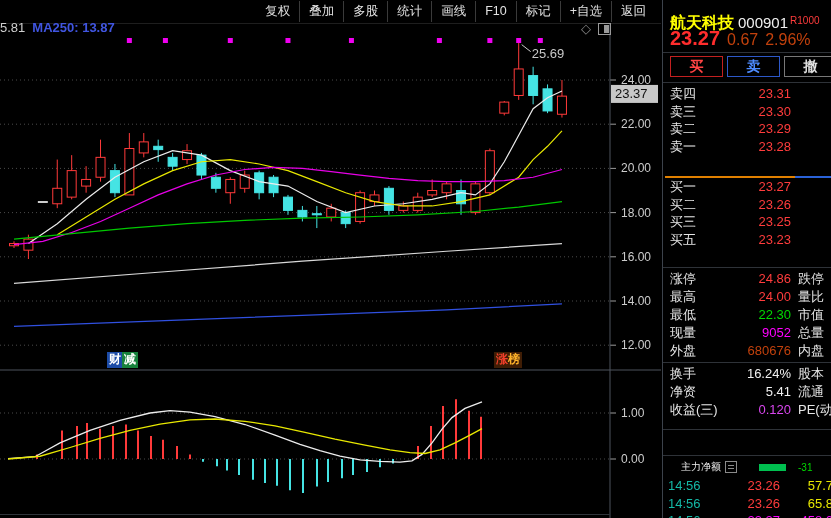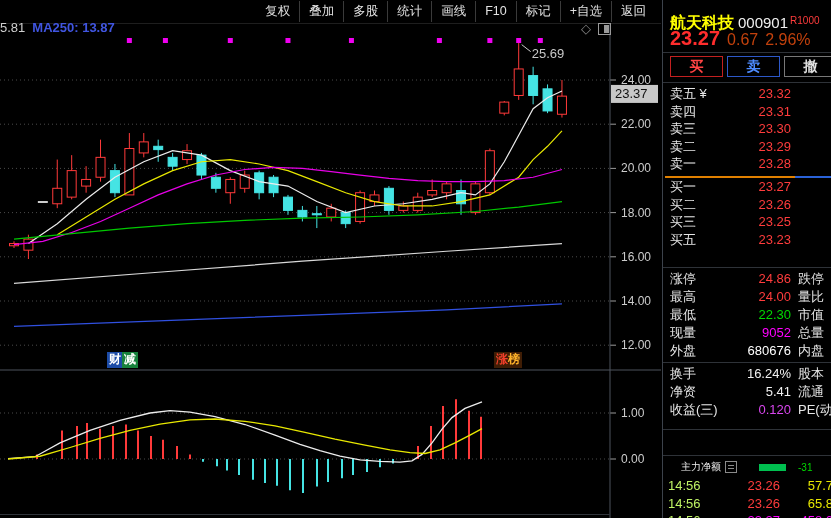--- a/index.html
+++ b/index.html
@@ -47,21 +47,21 @@
   .st-value{text-align:right;}
   .st-label2{color:#e6e6e6;padding-left:7px;}
   .status-row{position:absolute;left:7px;top:434px;font-size:13px;color:#f0f0f0;white-space:nowrap;}
   .flow-row{position:absolute;left:18px;top:458px;width:162px;height:18px;font-size:10px;color:#f0f0f0;display:flex;align-items:center;white-space:nowrap;}
   .list-ic{display:inline-block;width:12px;height:12px;border:1px solid #8a8a8a;margin-left:4px;position:relative;flex:none;}
   .list-ic::before{content:"";position:absolute;left:2px;right:2px;top:3px;height:1px;background:#8a8a8a;box-shadow:0 3px 0 #8a8a8a;}
   .flow-bar{width:27px;height:7px;background:#00c050;margin-left:22px;flex:none;}
   .flow-val{color:#00d800;margin-left:12px;}
   .tick-rows{position:absolute;left:0;top:477px;width:172px;}
   .tick-row{display:grid;grid-template-columns:44px 68px 53px;height:17.5px;line-height:17.5px;font-size:13px;padding-left:5px;}
-  .tick-time{color:#bef264;}
+  .tick-time{color:#14b8a6;}
   .tick-price,.tick-vol{text-align:right;}
 </style>
 </head>
 <body>
 
 <div class="screen">
 
   <div class="chart-area">
     <svg id="chart-svg" width="661" height="518">
         <g>
@@ -278,24 +278,20 @@
     </div>
     <div class="hline" style="top:52px"></div>
     <div class="qp-buttons">
       <div class="trade-btn btn-buy">买</div>
       <div class="trade-btn btn-sell">卖</div>
       <div class="trade-btn btn-cancel">撤</div>
     </div>
     <div class="hline" style="top:82px"></div>
     <div class="ob-rows" id="asks" style="top:85px">
         <div class="ob-row">
-          <span class="ob-label">卖五 ¥</span>
-          <span class="ob-price">23.32</span>
-        </div>
-        <div class="ob-row">
           <span class="ob-label">卖四</span>
           <span class="ob-price">23.31</span>
         </div>
         <div class="ob-row">
           <span class="ob-label">卖三</span>
           <span class="ob-price">23.30</span>
         </div>
         <div class="ob-row">
           <span class="ob-label">卖二</span>
           <span class="ob-price">23.29</span>
@@ -344,21 +340,21 @@
           <span class="st-value" style="color: rgb(0, 216, 0);">22.30</span>
           <span class="st-label2">市值</span>
         </div>
         <div class="st-row">
           <span class="st-label">现量</span>
           <span class="st-value" style="color: rgb(255, 0, 255);">9052</span>
           <span class="st-label2">总量</span>
         </div>
         <div class="st-row">
           <span class="st-label">外盘</span>
-          <span class="st-value" style="color: #ffffff;">680676</span>
+          <span class="st-value" style="color: #c2410c;">680676</span>
           <span class="st-label2">内盘</span>
         </div>
       </div>
     <div class="hline" style="top:362px"></div>
     <div class="st-rows" id="stats2" style="top:365px">
         <div class="st-row">
           <span class="st-label">换手</span>
           <span class="st-value" style="color: rgb(240, 240, 240);">16.24%</span>
           <span class="st-label2">股本</span>
         </div>

